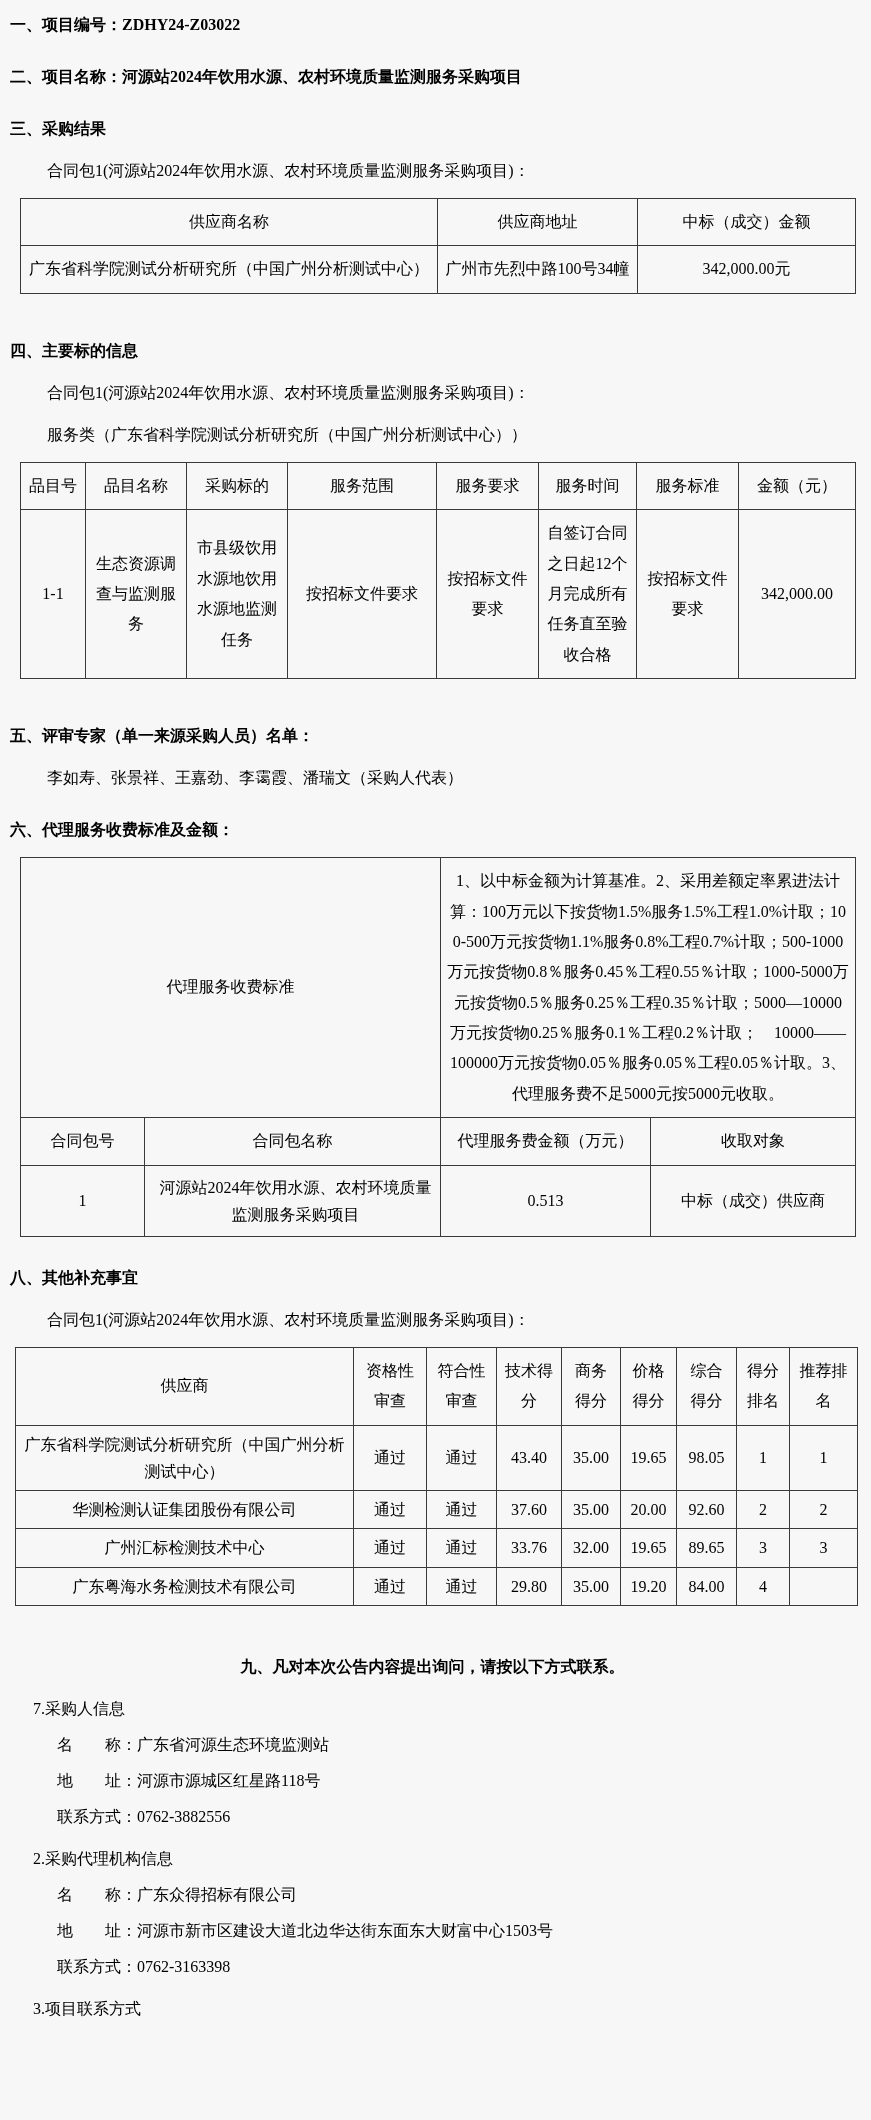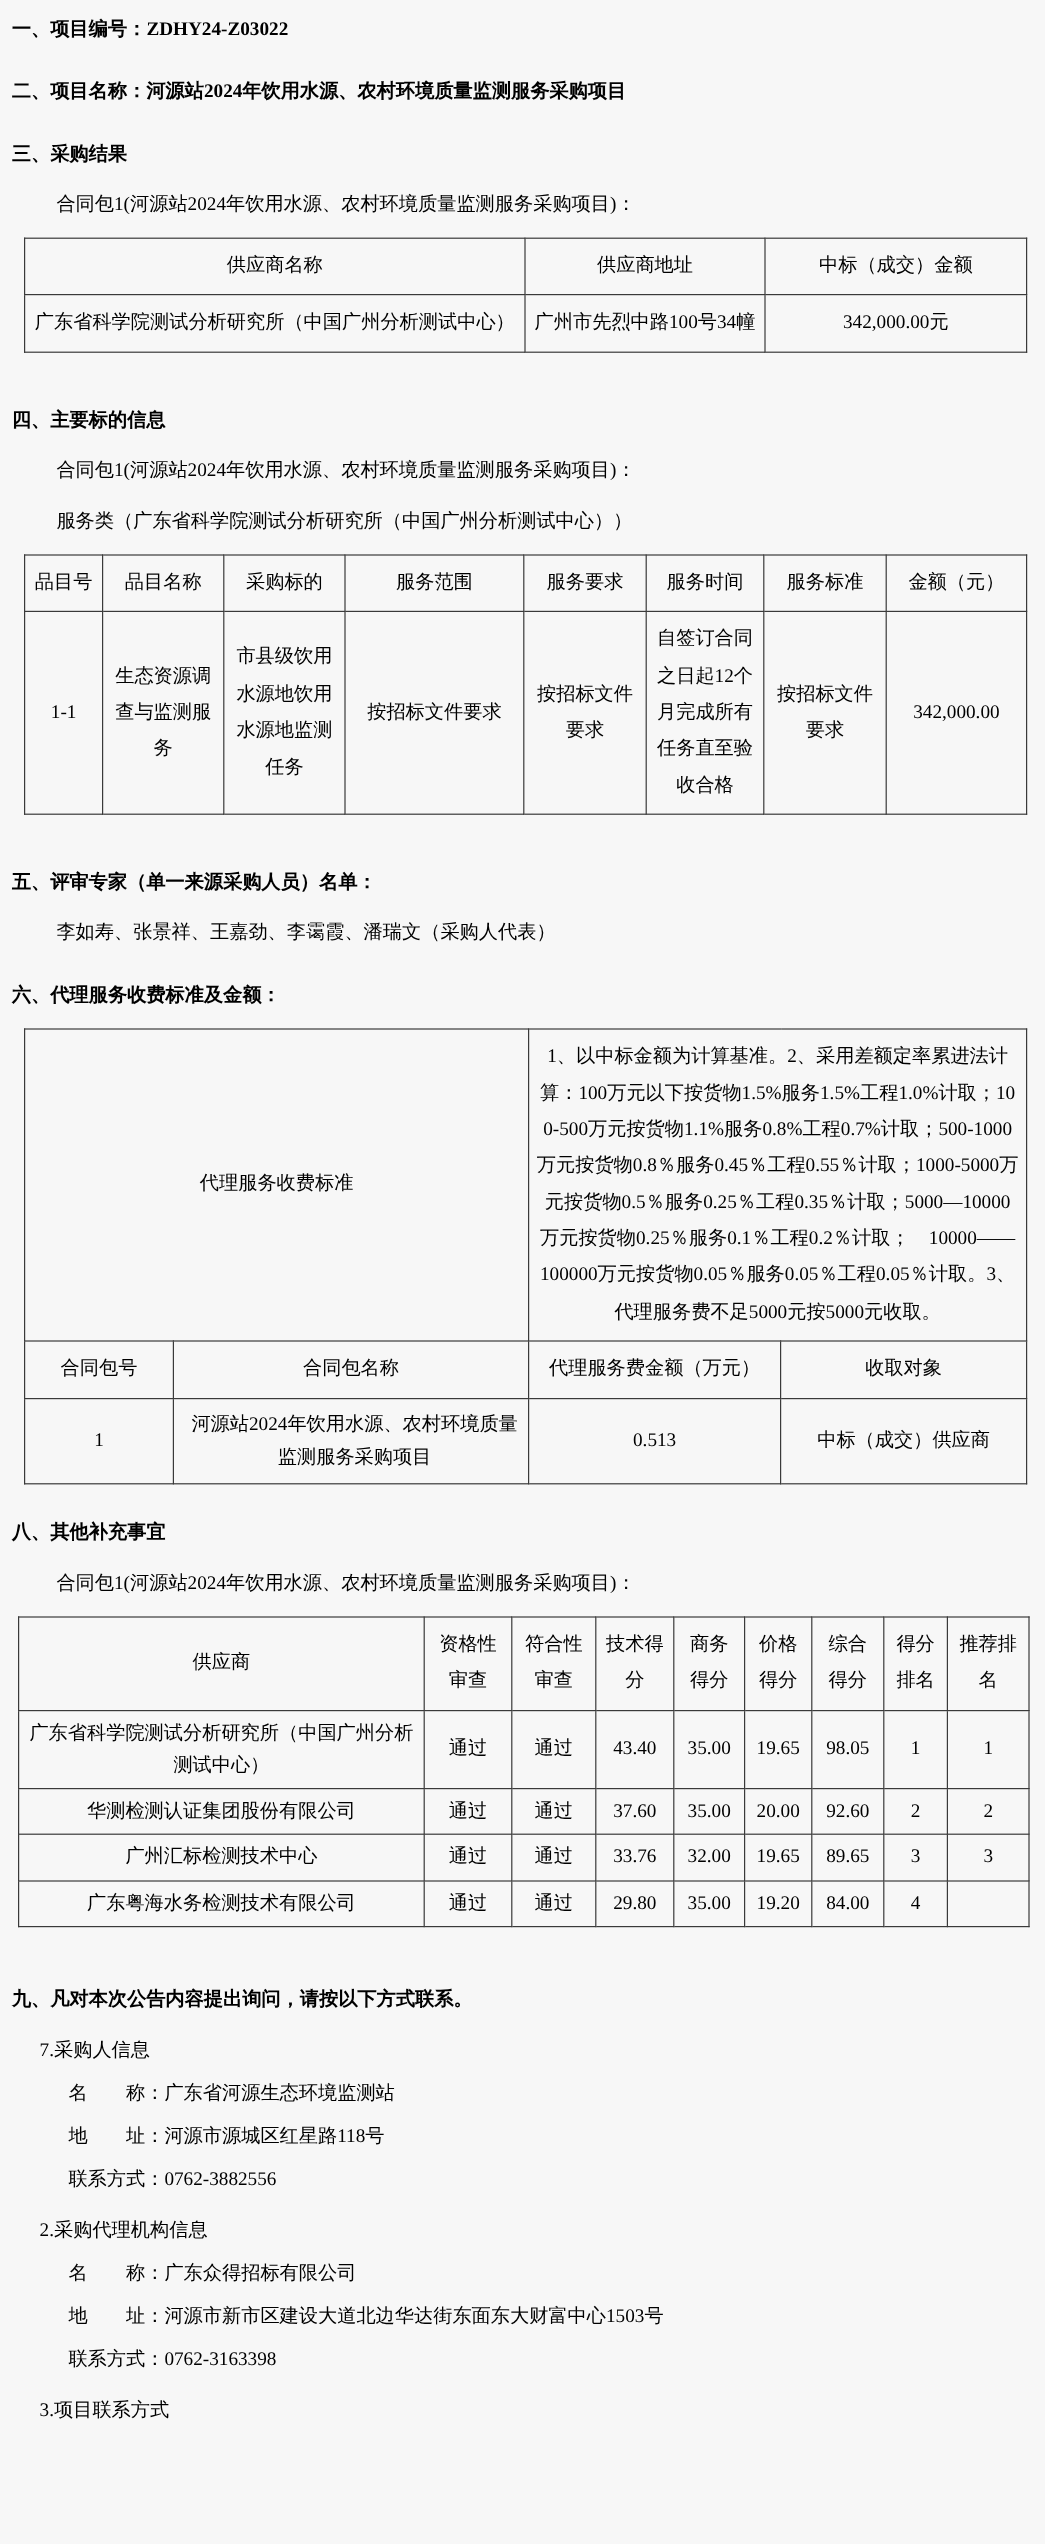--- a/index.html
+++ b/index.html
@@ -12,21 +12,21 @@
     min-height: 2120px;
     font-family: "Liberation Serif", "DejaVu Serif", serif;
     font-size: 16px;
     color: #000;
   }
   .doc { padding: 12px 16px 24px 10px; }
 
   .sec-title { font-weight: bold; margin: 30px 0 0 0; line-height: 22px; }
   .sec-title.first { margin-top: 2px; }
   .mt-lg { margin-top: 46px; }
-  .mt-xl { margin-top: 50px; }
+  .mt-xl { margin-top: 50px; text-align: center; }
 
   .para { margin: 20px 0 0 37px; line-height: 22px; }
 
   table.t {
     border-collapse: collapse;
     table-layout: fixed;
     margin: 16px 0 0 10px;
     width: 835px;
   }
   table.t th, table.t td {

